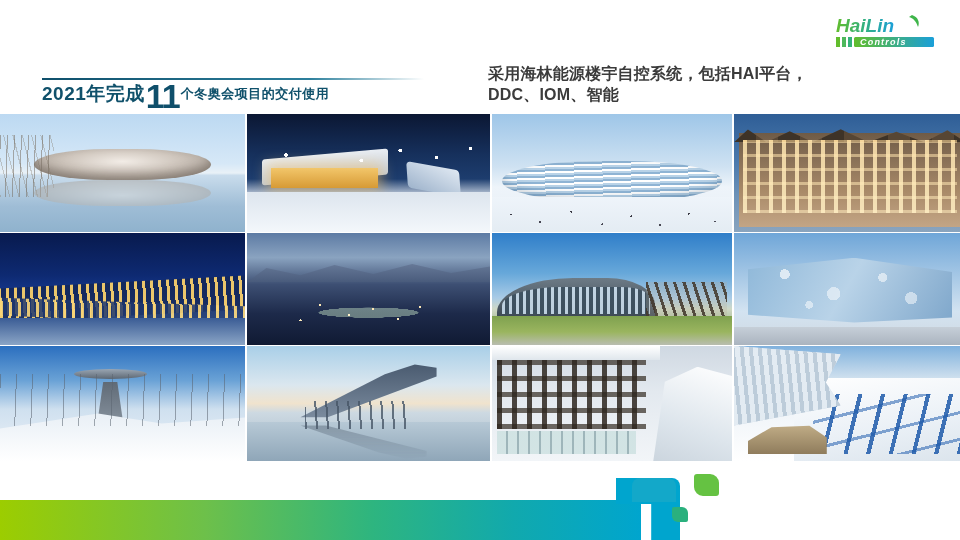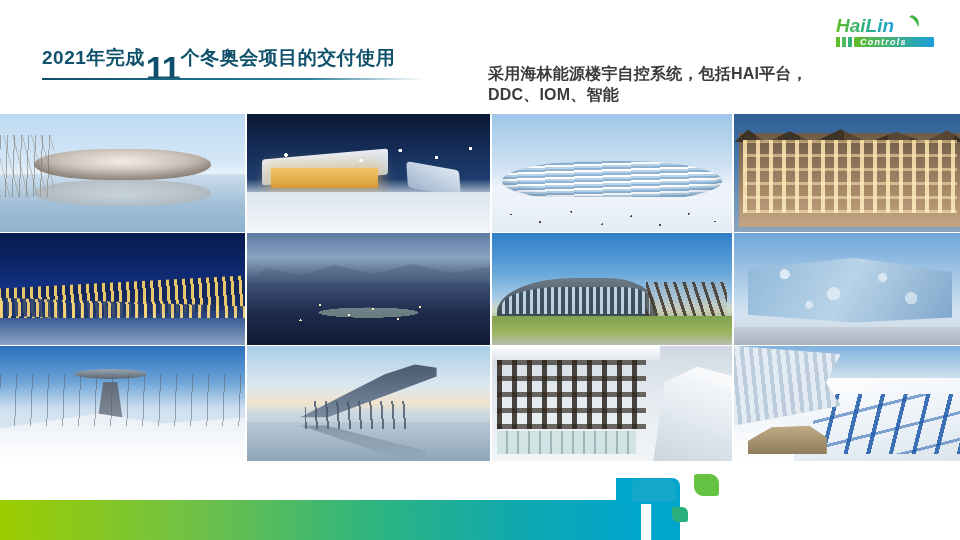--- a/index.html
+++ b/index.html
@@ -12,26 +12,26 @@
   }
   .slide { position: relative; width: 960px; height: 540px; background: #fff; }
 
   
   .header { position: absolute; left: 0; top: 0; width: 960px; height: 112px; }
 
   .title-block { position: absolute; left: 42px; top: 48px; white-space: nowrap; }
   .title-line {
     font-size: 20px; font-weight: bold; color: #10516b;
     letter-spacing: .5px; line-height: 1;
-    display: flex; align-items: flex-start;
+    display: flex; align-items: center; margin-top: 28px;
   }
   .title-pre  { font-size: 19px; }
   .title-big  { font-size: 34px; font-weight: bold; color: #0f4f6b; letter-spacing: -1px;
                 position: relative; top: 3px; padding: 0 1px; }
-  .title-post { font-size: 19px; }
+  .title-post { font-size: 13px; }
   .title-rule {
     position: absolute; left: 42px; top: 78px; width: 382px; height: 2px;
     background: linear-gradient(90deg,#0f4f6b 0%, #2c7f9c 70%, rgba(44,127,156,0) 100%);
   }
 
   .desc {
     position: absolute; left: 488px; top: 63px; width: 352px;
     font-size: 16px; line-height: 21px; color: #3b3b3b; letter-spacing: .2px; font-weight: bold;
   }
 

